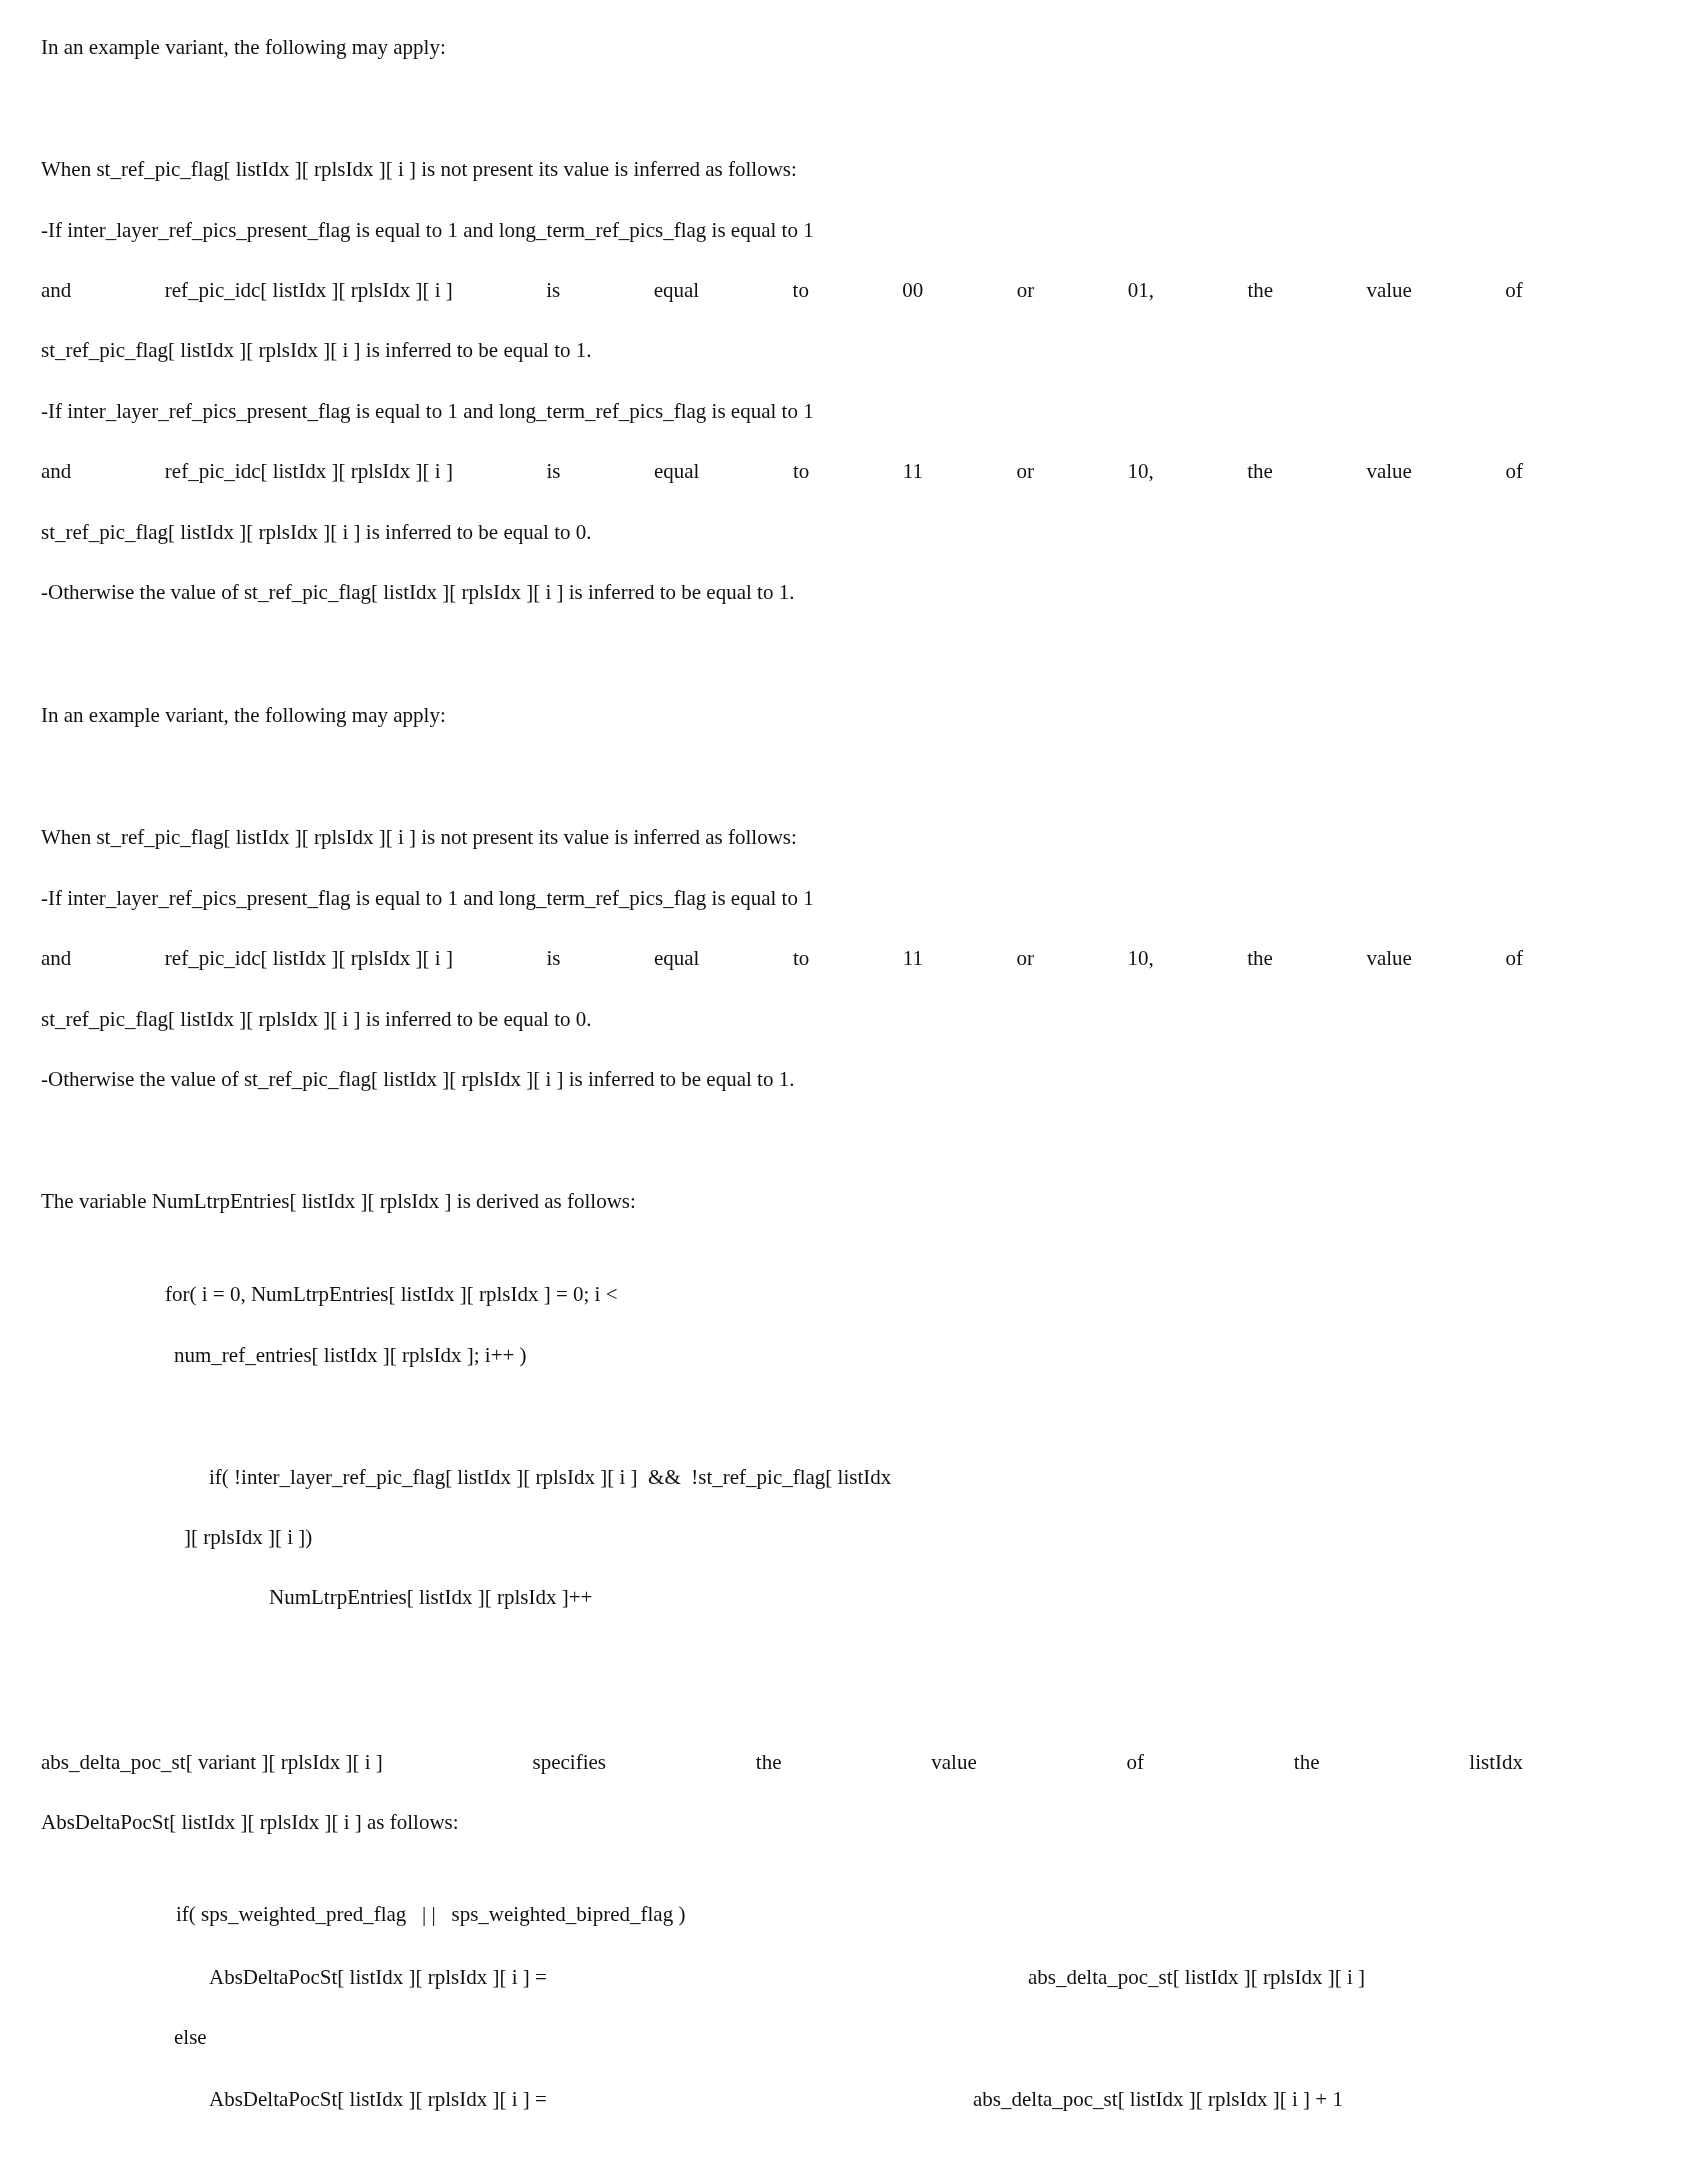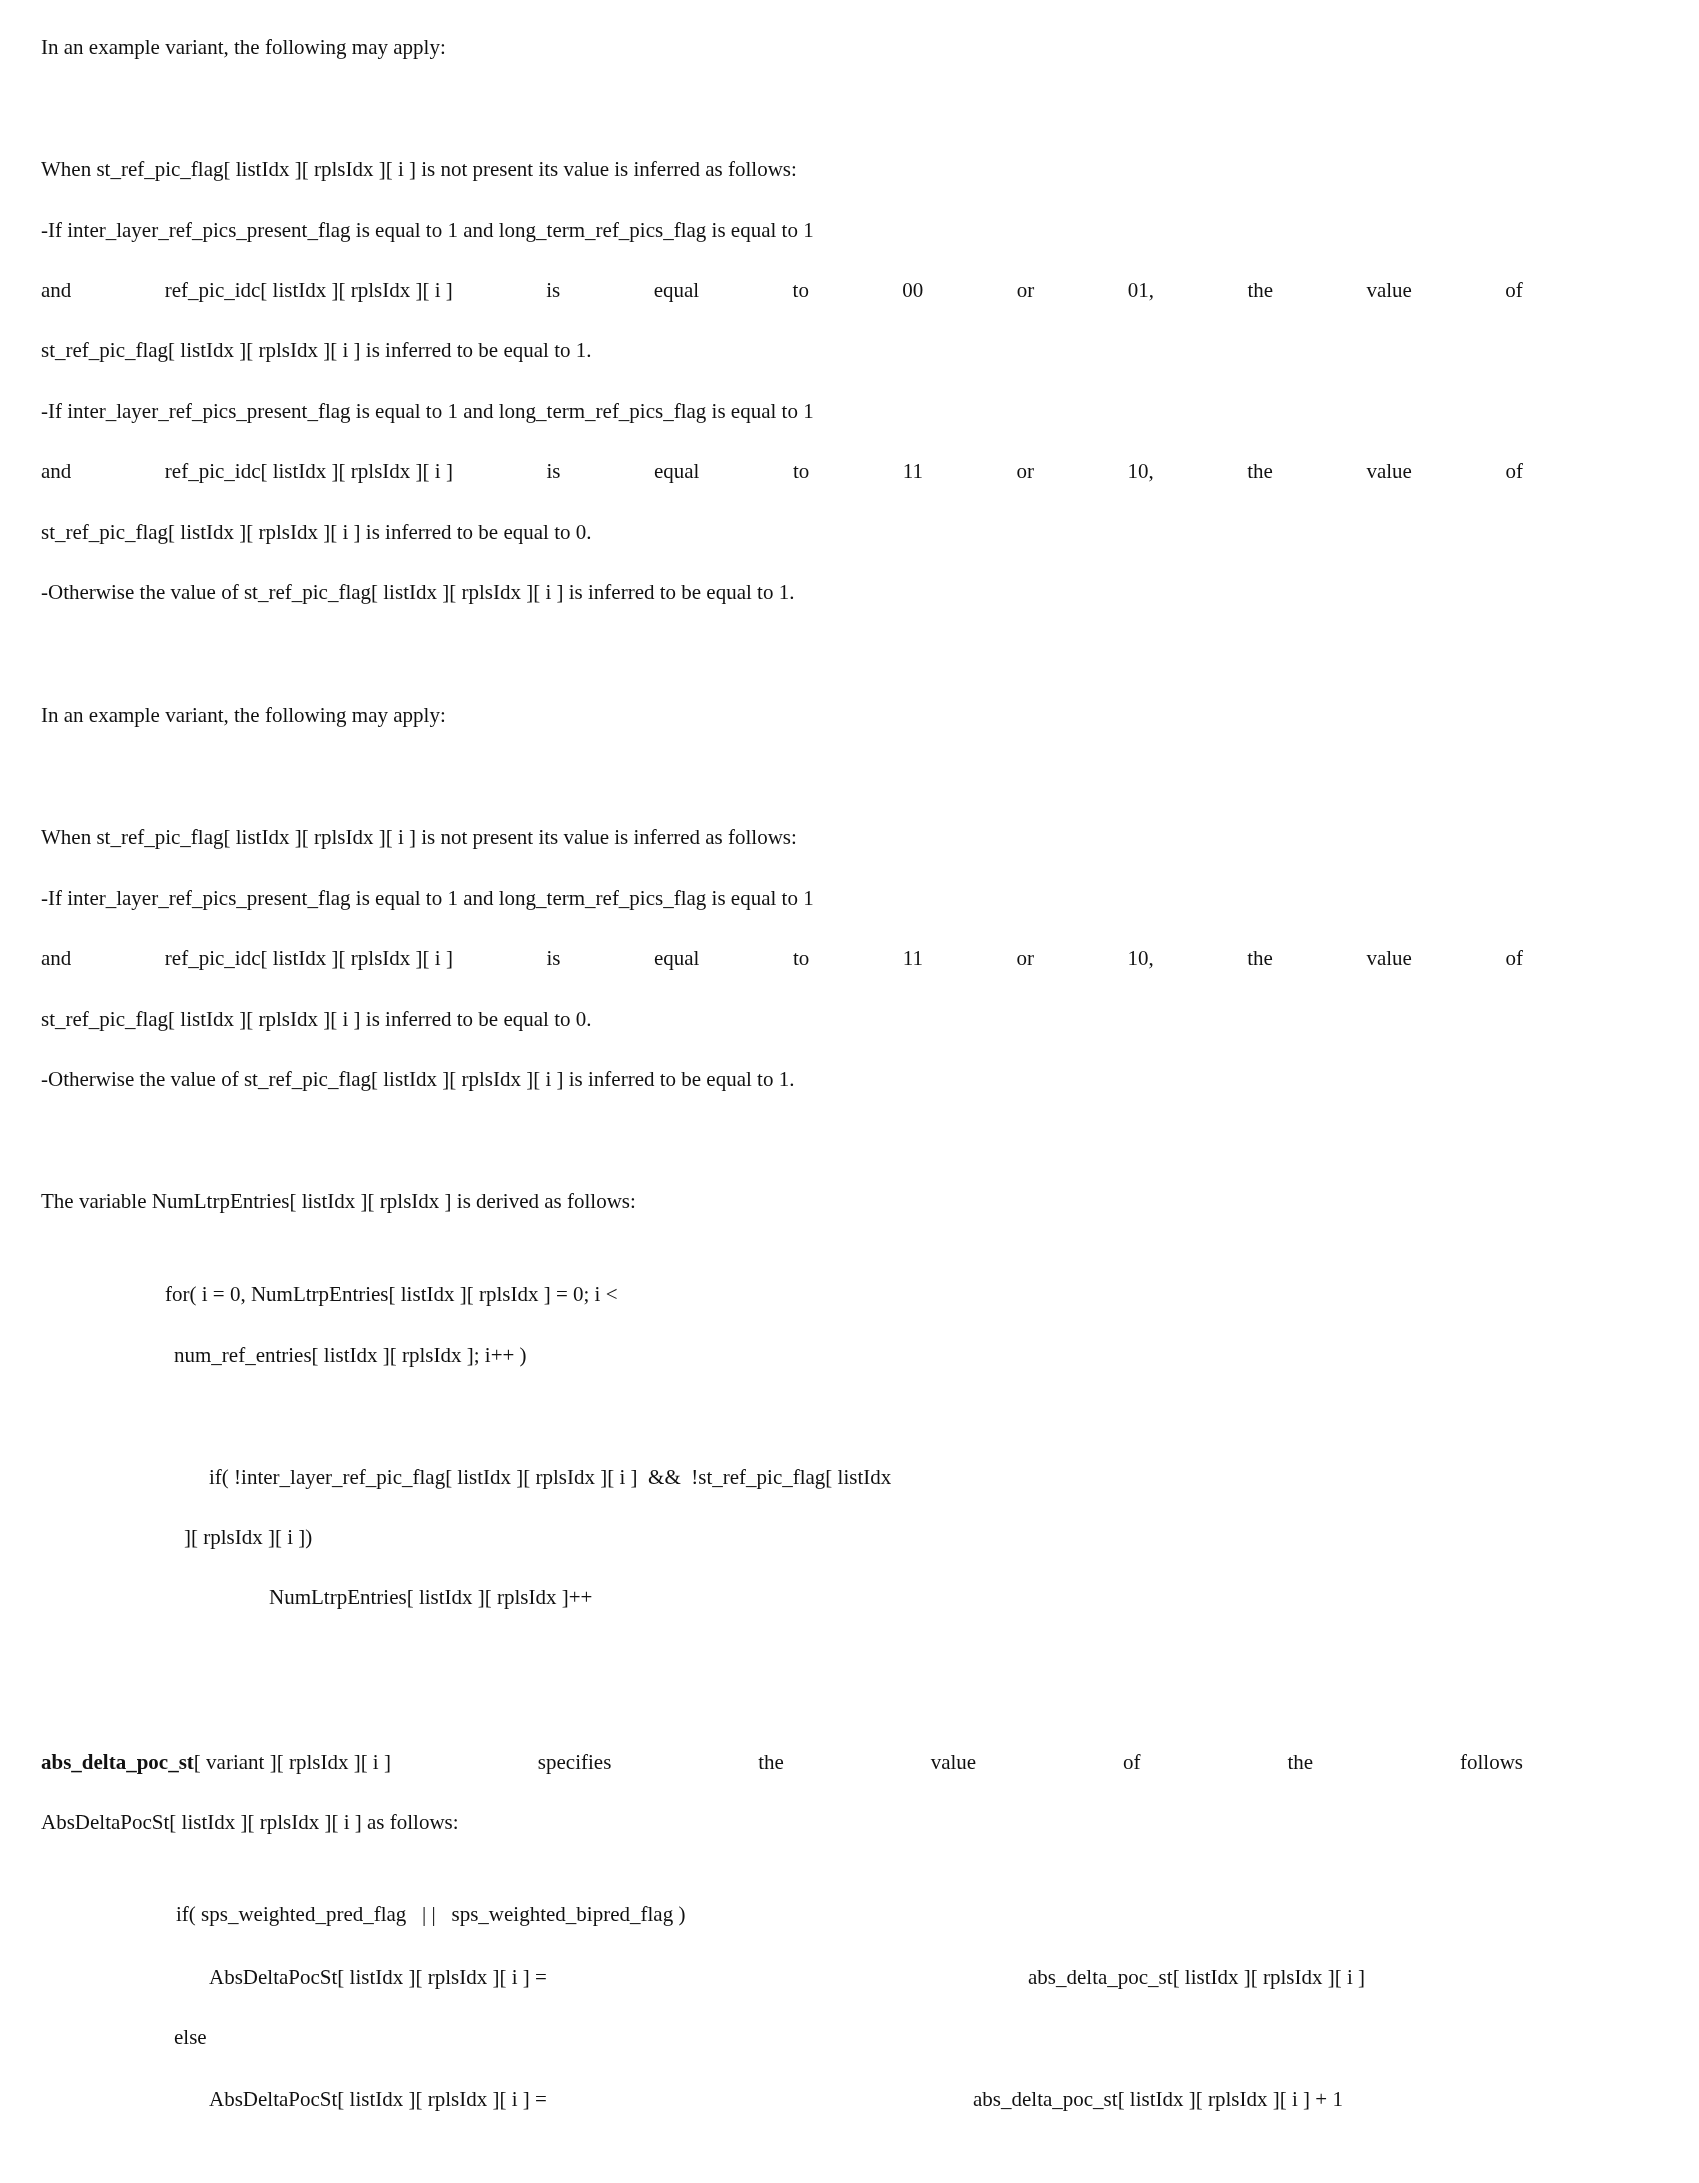--- a/index.html
+++ b/index.html
@@ -1,21 +1,21 @@
 <!DOCTYPE html>
 <html style="font-size:10.2px"><head>
 <meta charset="utf-8">
 <style>
   html, body { margin:0; padding:0; background:#ffffff; }
   body { width:1700px; height:2183px; position:relative; overflow:hidden;
          font-family:"Liberation Serif","DejaVu Serif",serif; color:#111; }
   .ln { position:absolute; font-size:21px; line-height:38px; white-space:pre; }
   .just { display:flex; justify-content:space-between; }
   .just span { white-space:pre; }
-  b { font-weight:bold; }
+  b { font-weight:normal; }
 </style>
 </head>
 <body>
 
 <div class="ln" style="left:41px;top:28px;">In an example variant, the following may apply:</div>
 <div class="ln" style="left:41px;top:150px;">When st_ref_pic_flag[ listIdx ][ rplsIdx ][ i ] is not present its value is inferred as follows:</div>
 <div class="ln" style="left:41px;top:211px;">-If inter_layer_ref_pics_present_flag is equal to 1 and long_term_ref_pics_flag is equal to 1</div>
 <div class="ln just" style="left:41px;top:271px;width:1482px;">
   <span>and</span>
   <span>ref_pic_idc[ listIdx ][ rplsIdx ][ i ]</span>
@@ -73,21 +73,21 @@
 <div class="ln" style="left:184px;top:1518px;">][ rplsIdx ][ i ])</div>
 <div class="ln" style="left:269px;top:1578px;">NumLtrpEntries[ listIdx ][ rplsIdx ]++</div>
 
 <div class="ln just" style="left:41px;top:1743px;width:1482px;">
   <span><b>abs_delta_poc_st</b><span>[ variant ][ rplsIdx ][ i ]</span></span>
   <span>specifies</span>
   <span>the</span>
   <span>value</span>
   <span>of</span>
   <span>the</span>
-  <span>follows</span>
+  <span>listIdx</span>
 </div>
 <div class="ln" style="left:41px;top:1803px;">AbsDeltaPocSt[ listIdx ][ rplsIdx ][ i ] as follows:</div>
 <div class="ln" style="left:176px;top:1895px;">if( sps_weighted_pred_flag   | |   sps_weighted_bipred_flag )</div>
 <div class="ln" style="left:209px;top:1958px;">AbsDeltaPocSt[ listIdx ][ rplsIdx ][ i ] =</div>
 <div class="ln" style="left:1028px;top:1958px;">abs_delta_poc_st[ listIdx ][ rplsIdx ][ i ]</div>
 <div class="ln" style="left:174px;top:2018px;">else</div>
 <div class="ln" style="left:209px;top:2080px;">AbsDeltaPocSt[ listIdx ][ rplsIdx ][ i ] =</div>
 <div class="ln" style="left:965px;top:2080px;margin-left:8px;">abs_delta_poc_st[ listIdx ][ rplsIdx ][ i ] + 1</div>
 
 

